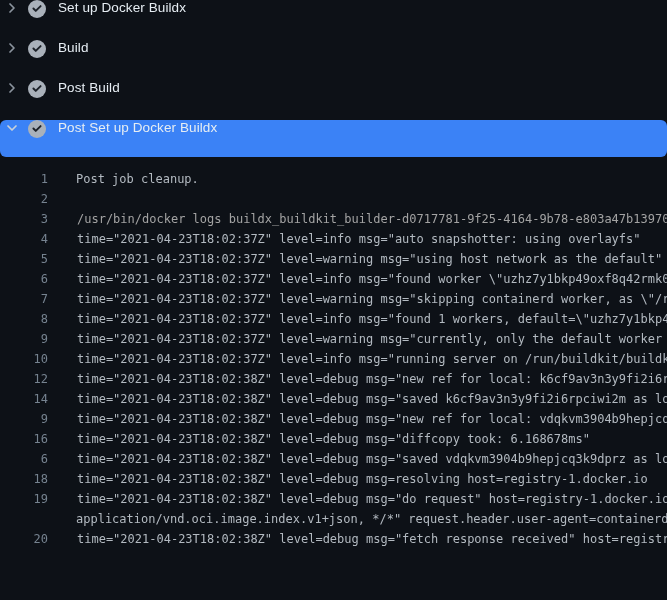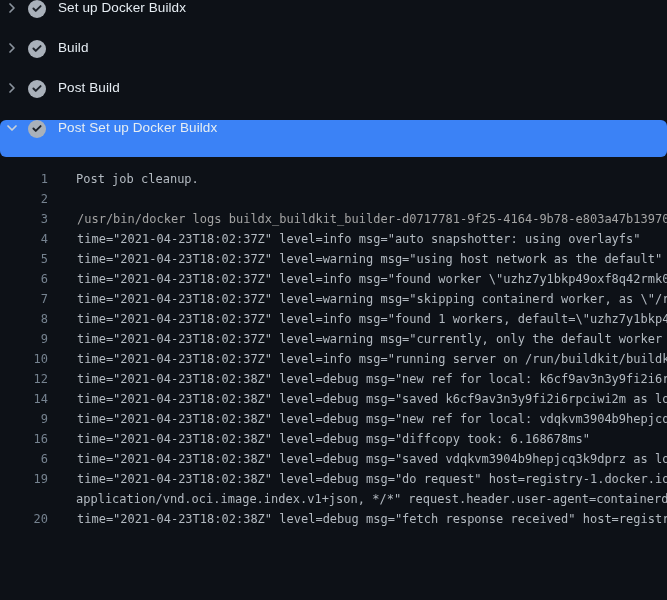--- a/index.html
+++ b/index.html
@@ -146,18 +146,19 @@
       <div class="log-line"><span class="num">6</span><span class="txt ind">time="2021-04-23T18:02:37Z" level=info msg="found worker \"uzhz7y1bkp49oxf8q42rmk0xjd\"</span></div>
       <div class="log-line"><span class="num">7</span><span class="txt ind">time="2021-04-23T18:02:37Z" level=warning msg="skipping containerd worker, as \"/run"</span></div>
       <div class="log-line"><span class="num">8</span><span class="txt ind">time="2021-04-23T18:02:37Z" level=info msg="found 1 workers, default=\"uzhz7y1bkp49ox"</span></div>
       <div class="log-line"><span class="num">9</span><span class="txt ind">time="2021-04-23T18:02:37Z" level=warning msg="currently, only the default worker can"</span></div>
       <div class="log-line"><span class="num">10</span><span class="txt ind">time="2021-04-23T18:02:37Z" level=info msg="running server on /run/buildkit/buildkitd"</span></div>
       <div class="log-line"><span class="num">12</span><span class="txt ind">time="2021-04-23T18:02:38Z" level=debug msg="new ref for local: k6cf9av3n3y9fi2i6rpci"</span></div>
       <div class="log-line"><span class="num">14</span><span class="txt ind">time="2021-04-23T18:02:38Z" level=debug msg="saved k6cf9av3n3y9fi2i6rpciwi2m as local"</span></div>
       <div class="log-line"><span class="num">9</span><span class="txt ind">time="2021-04-23T18:02:38Z" level=debug msg="new ref for local: vdqkvm3904b9hepjcq3k9"</span></div>
       <div class="log-line"><span class="num">16</span><span class="txt ind">time="2021-04-23T18:02:38Z" level=debug msg="diffcopy took: 6.168678ms"</span></div>
       <div class="log-line"><span class="num">6</span><span class="txt ind">time="2021-04-23T18:02:38Z" level=debug msg="saved vdqkvm3904b9hepjcq3k9dprz as local"</span></div>
+      <div class="log-line"><span class="num">18</span><span class="txt ind">time="2021-04-23T18:02:38Z" level=debug msg=resolving host=registry-1.docker.io</span></div>
       <div class="log-line"><span class="num">19</span><span class="txt ind">time="2021-04-23T18:02:38Z" level=debug msg="do request" host=registry-1.docker.io re</span></div>
       <div class="log-line"><span class="num"></span><span class="txt">application/vnd.oci.image.index.v1+json, */*" request.header.user-agent=containerd/1.4</span></div>
       <div class="log-line"><span class="num">20</span><span class="txt ind">time="2021-04-23T18:02:38Z" level=debug msg="fetch response received" host=registry-</span></div>
     </div>
 
 </div>
 
 </body></html>

